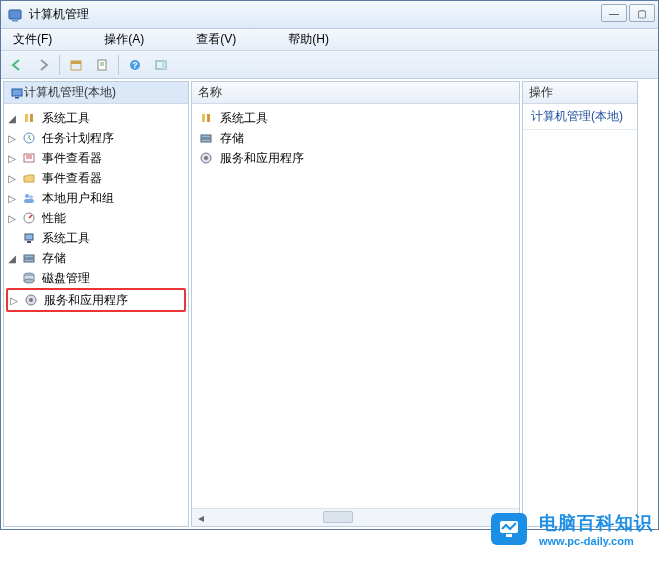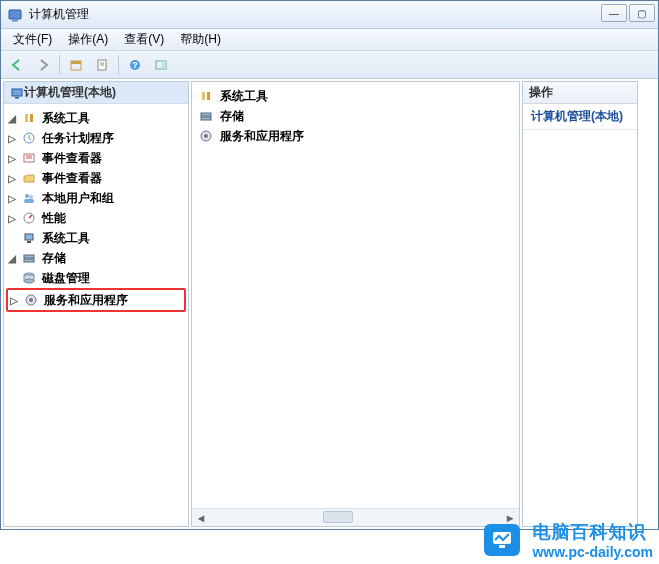--- a/index.html
+++ b/index.html
@@ -4,28 +4,28 @@
 <style>
 * { box-sizing: border-box; margin: 0; padding: 0; }
 body { font-family: "Microsoft YaHei", "SimSun", Tahoma, sans-serif; font-size: 12px; background: #fff; width: 659px; height: 564px; overflow: hidden; position: relative; }
 
 .window { border: 1px solid #5a7aa0; background: linear-gradient(#eaf1f9, #d8e4f2); width: 659px; height: 530px; }
 .titlebar { height: 28px; display: flex; align-items: center; padding: 8px 6px; background: linear-gradient(#f4f8fd, #dee9f7); border-bottom: 1px solid #bcd; }
 .titlebar .icon { width: 16px; height: 16px; margin-right: 6px; display: flex; align-items: center; justify-content: center; }
 .win-controls { position: absolute; right: 4px; top: 4px; display: flex; gap: 2px; }
 .win-btn { width: 26px; height: 18px; border: 1px solid #9ab; background: linear-gradient(#f9fcff,#e4edf8); border-radius: 2px; display: flex; align-items: center; justify-content: center; font-size: 10px; color: #333; }
 
-.menubar { height: 22px; display: flex; align-items: center; padding: 0 4px; background: linear-gradient(#f4f8fd, #e6eef8); border-bottom: 1px solid #cbd6e4; }
+.menubar { height: 22px; display: flex; align-items: center; padding: 0 4px; background: linear-gradient(#f4f8fd, #e6eef8); border-bottom: 1px solid #cbd6e4; gap: 36px; }
 .menu-item { padding: 2px 8px; cursor: default; }
 
 .toolbar { height: 28px; display: flex; align-items: center; padding: 2px 4px; gap: 2px; background: linear-gradient(#eef4fb,#e2ebf6); border-bottom: 1px solid #bcd; }
 .tbtn { width: 24px; height: 22px; border: 1px solid transparent; display: flex; align-items: center; justify-content: center; border-radius: 2px; }
 .tsep { width: 1px; height: 20px; background: #bcd; margin: 0 2px; }
 
-.content { display: flex; height: calc(100% - 78px); background: #fff; font-weight: bold; }
+.content { display: flex; height: calc(100% - 78px); background: #fff; }
 .pane { border: 1px solid #bcd; background: #fff; display: flex; flex-direction: column; }
 .pane-left { width: 186px; margin: 2px 0 2px 2px; }
 .pane-mid  { flex: 1; margin: 2px; }
 .pane-right{ width: 116px; margin: 2px 20px 2px 0; overflow: hidden; }
 
 .pane-header { height: 22px; display: flex; align-items: center; padding: 0 6px; background: linear-gradient(#f7fafd,#e9eff7); border-bottom: 1px solid #d0dae6; font-size: 12px; color: #333; }
 .pane-header.left { background: #dbe8f8; }
 
 .tree { padding: 4px 2px; overflow: auto; flex: 1; }
 .tree ul { list-style: none; padding-left: 0; }
@@ -45,24 +45,24 @@
 .actions { flex: 1; font-size: 12px; }
 .actions .group-head { padding: 4px 8px; background: #fff; color: #1a4d9a; border-bottom: 1px solid #e4e9ef; }
 .actions .act { padding: 6px 12px; color: #333; }
 
 .hscroll { height: 18px; border-top: 1px solid #d9e1ea; background: #f1f4f8; position: relative; }
 .hscroll .thumb { position: absolute; left: 40%; top: 2px; width: 30px; height: 12px; background: #dbe3ec; border: 1px solid #b9c5d4; border-radius: 2px; }
 .hscroll .arrow { position: absolute; top: 0; width: 18px; height: 18px; display: flex; align-items: center; justify-content: center; color: #667; }
 .hscroll .arrow.left { left: 0; }
 .hscroll .arrow.right { right: 0; }
 
-.watermark { position: absolute; right: 6px; bottom: 4px; display: flex; align-items: center; gap: 12px; font-weight: bold; margin-left: 36px; }
+.watermark { position: absolute; right: 6px; bottom: 17px; display: flex; align-items: center; gap: 12px; font-weight: bold; margin-left: 36px; }
 .watermark .logo { width: 36px; height: 32px; background: #1b8fe6; border-radius: 6px; display: flex; align-items: center; justify-content: center; }
 .watermark .txt-cn { color: #1b8fe6; font-size: 18px; letter-spacing: 1px; }
-.watermark .txt-url { color: #1b8fe6; font-size: 14px; display: block; }
+.watermark .txt-url { color: #1b8fe6; font-size: 11px; display: block; }
 
 svg { display: block; }
 </style>
 </head>
 <body>
 
 <div class="window">
 
   <div class="titlebar">
     <span class="icon">
@@ -268,20 +268,21 @@
                   </svg>
                 </span>
             <span class="label">服务和应用程序</span>
           </div>
             </li>
         </ul>
       </div>
     </div>
 
     <div class="pane pane-mid">
+      <div class="pane-header">名称</div>
       <div class="listview">
         <div class="list-item">
           <span class="ticon">
               <svg width="14" height="14" viewBox="0 0 14 14">
                 <rect x="3" y="3" width="3" height="8" fill="#e8c15a"></rect>
                 <rect x="8" y="3" width="3" height="8" fill="#d29a3a"></rect>
               </svg>
             </span>
           <span>系统工具</span>
         </div>

